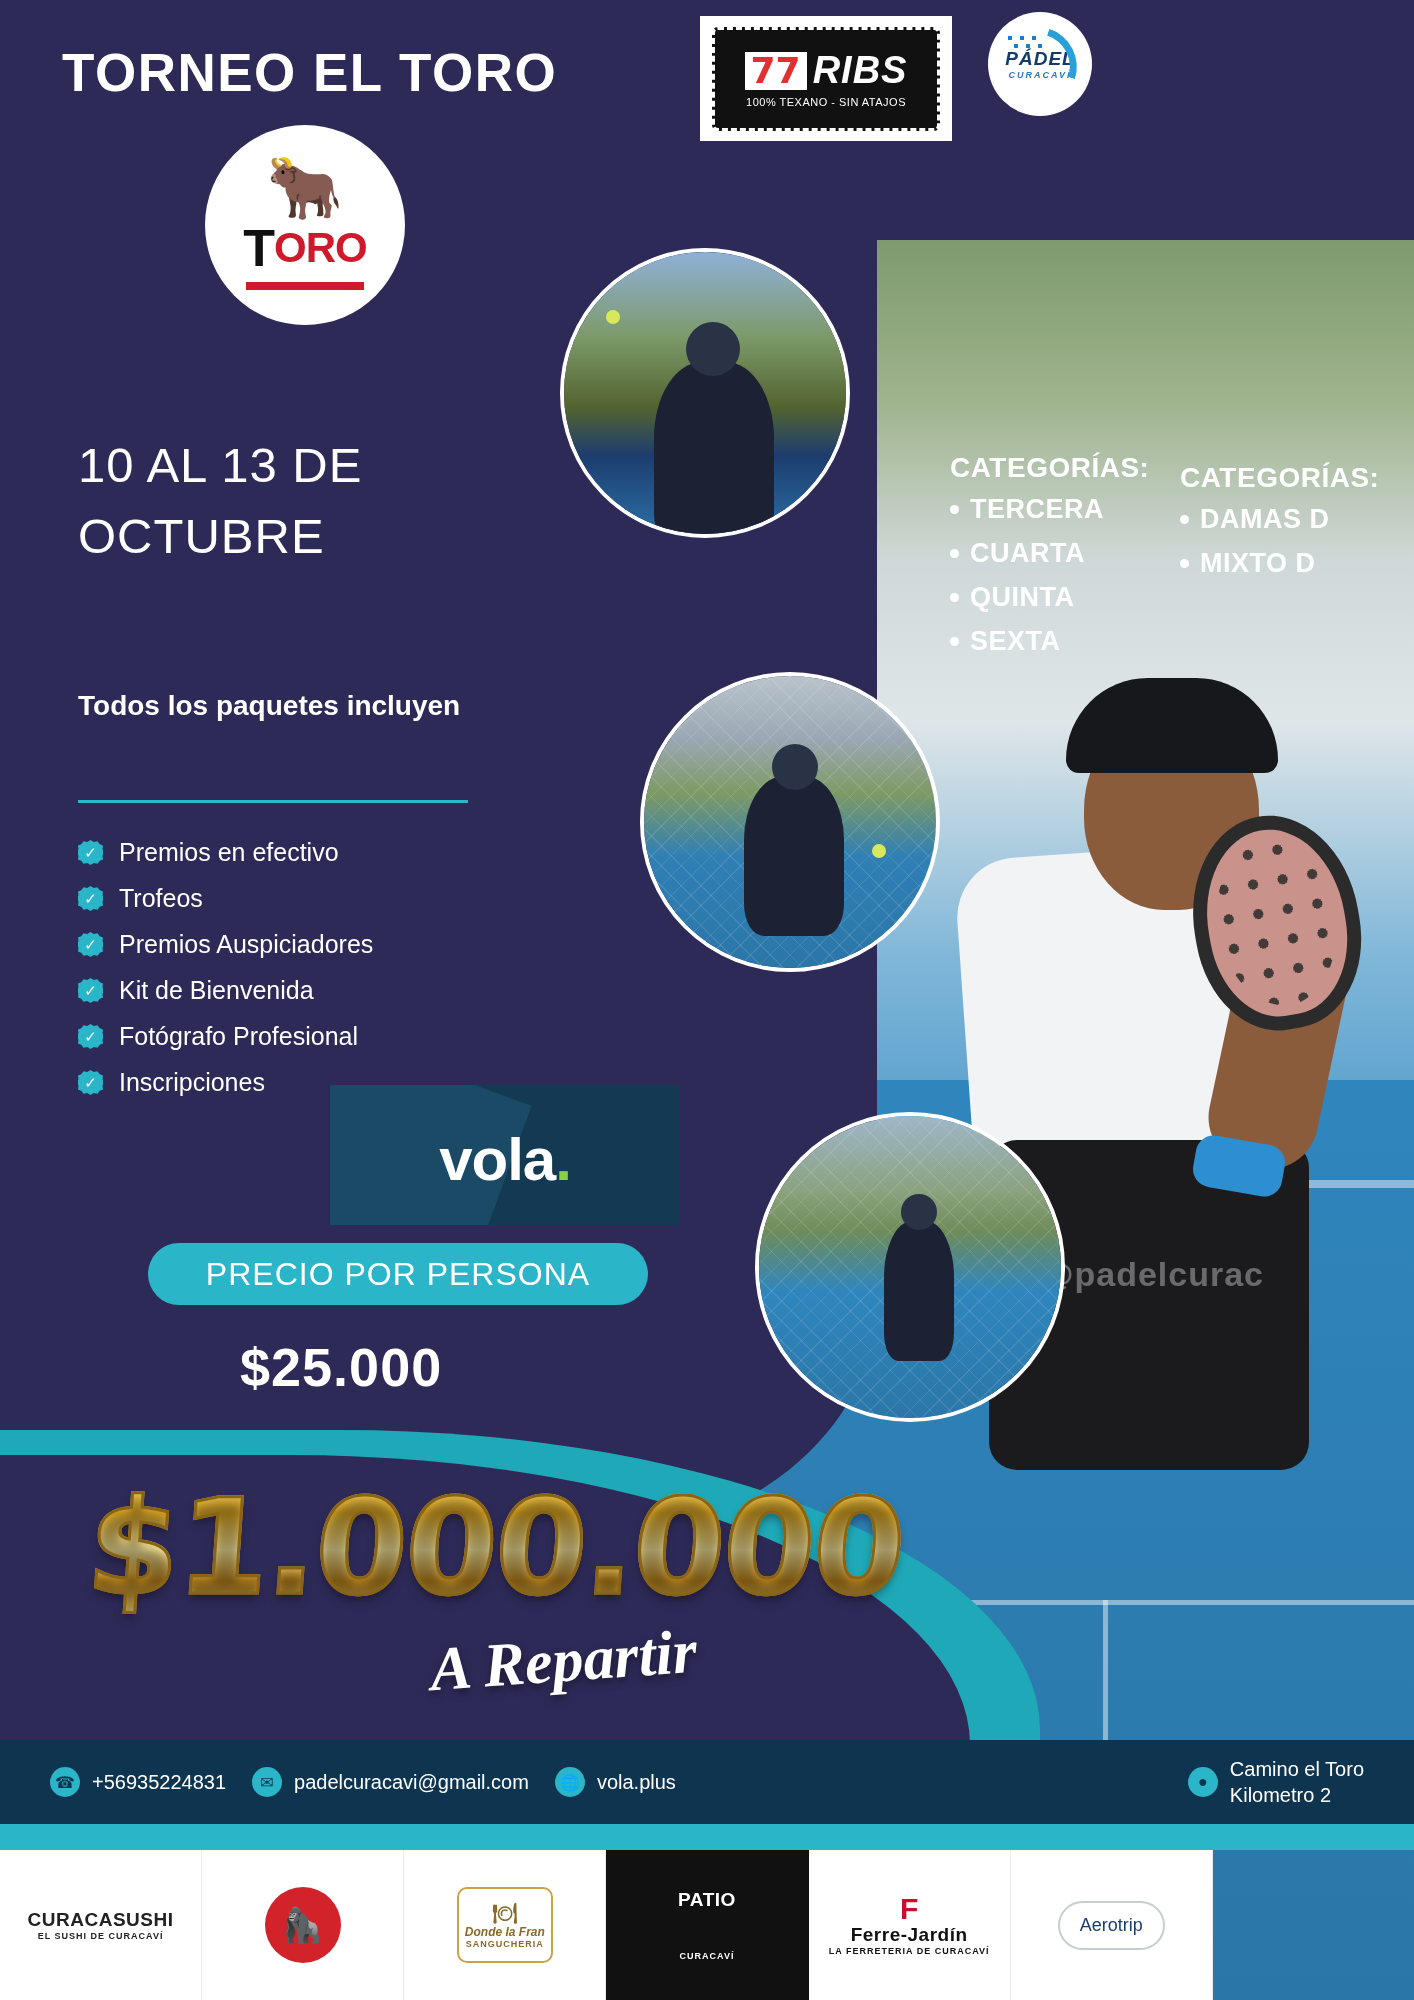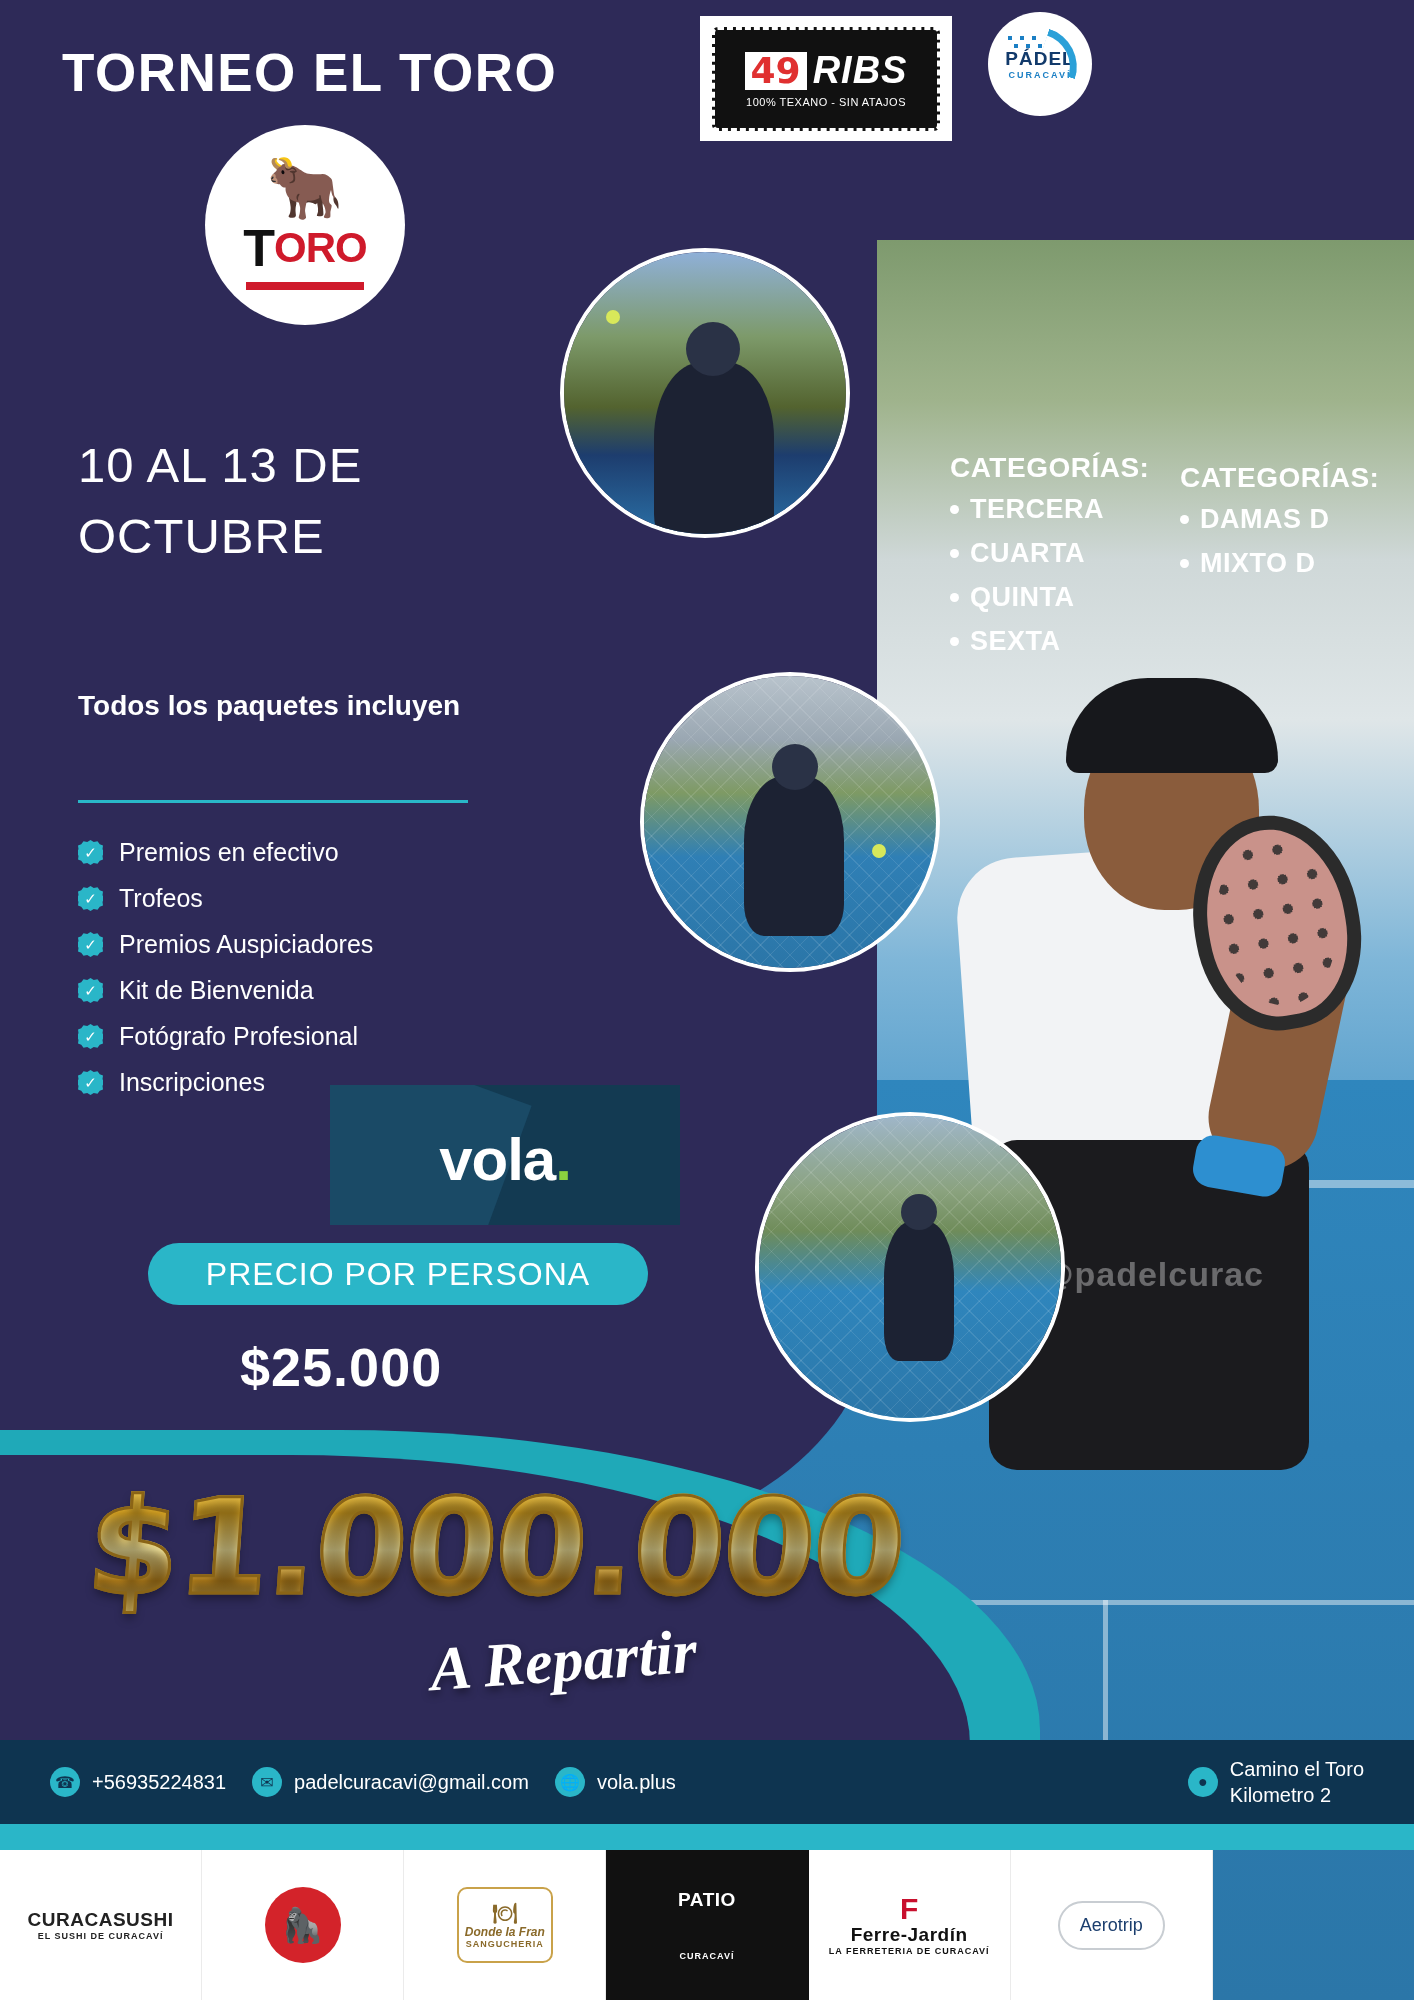--- a/index.html
+++ b/index.html
@@ -112,21 +112,21 @@
   }
   .ribs-sub { color: #fff; font-size: 11px; letter-spacing: 0.5px; margin-top: 4px; }
 
   .padel-logo {
     position: absolute;
     left: 988px; top: 12px;
     width: 104px; height: 104px;
     border-radius: 50%;
     background: #ffffff;
     display: flex; flex-direction: column;
-    align-items: center; justify-content: center;
+    align-items: center; justify-content: center; font-style: italic;
   }
   .padel-logo .pl-top { font-size: 19px; font-weight: 800; color: #123a6b; letter-spacing: 1px; }
   .padel-logo .pl-bot { font-size: 9px; font-weight: 700; color: #1b7fc4; letter-spacing: 2px; }
   .padel-logo .pl-swoosh {
     position: absolute; right: 10px; top: 22px;
     width: 40px; height: 40px;
     border-right: 7px solid #2aa0d8;
     border-top: 7px solid #2aa0d8;
     border-radius: 0 40px 0 0;
     transform: rotate(18deg);
@@ -471,21 +471,21 @@
   </div>
 
   <div class="teal-curve"></div>
   <div class="teal-curve2"></div>
 
   <div class="title">TORNEO EL TORO</div>
 
   <div class="ribs-logo">
     <div class="ribs-inner">
       <div class="ribs-main">
-        <span class="ribs-68">49</span>
+        <span class="ribs-68">77</span>
         <span class="ribs-word">RIBS</span>
       </div>
       <div class="ribs-sub">100% TEXANO - SIN ATAJOS</div>
     </div>
   </div>
 
   <div class="padel-logo">
     <div class="pl-dots"></div>
     <div class="pl-swoosh"></div>
     <div class="pl-top">PÁDEL</div>

